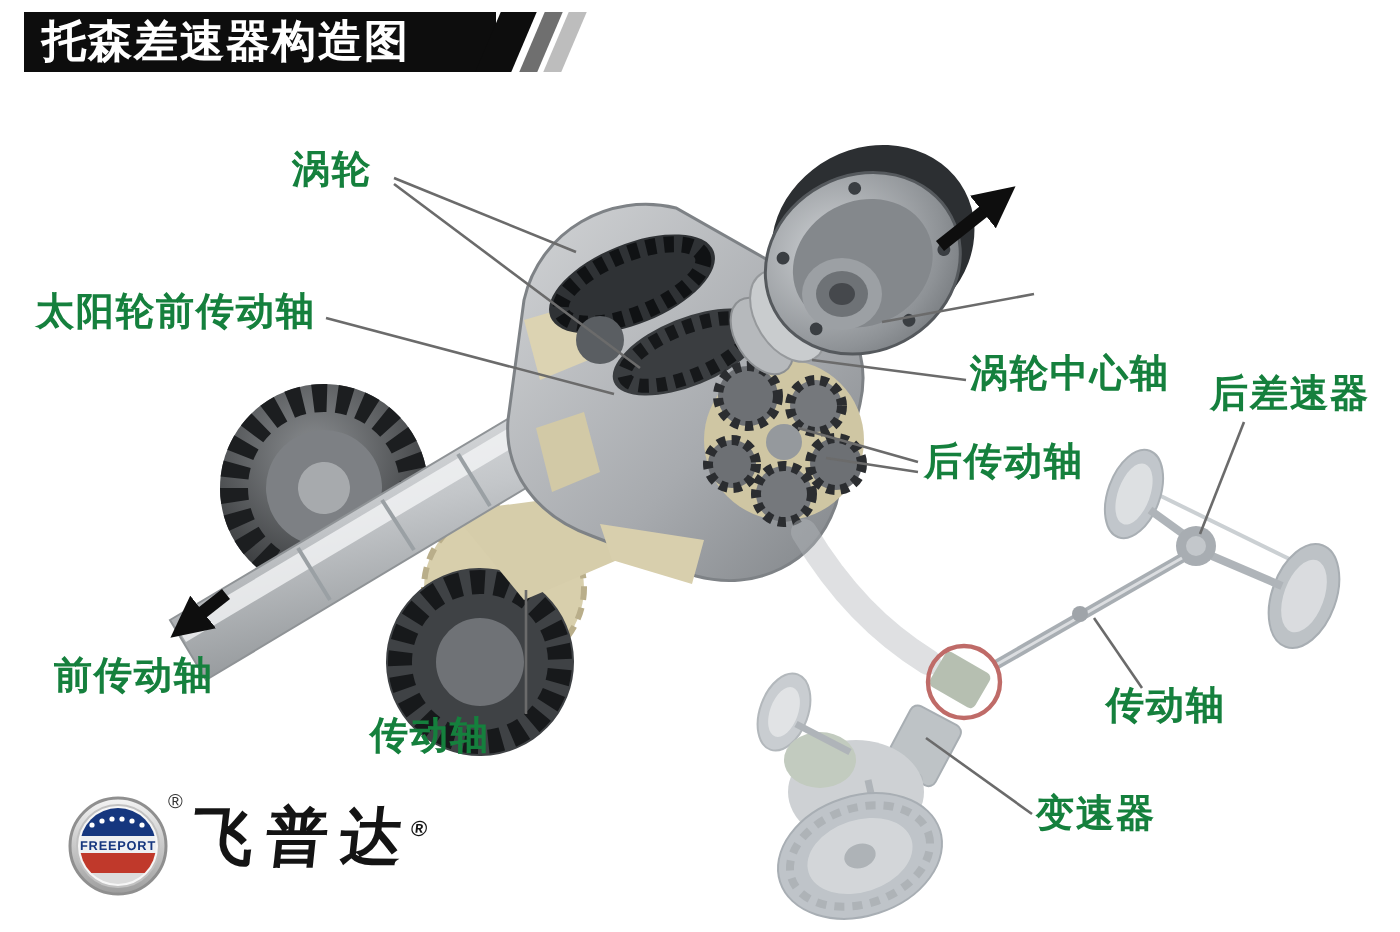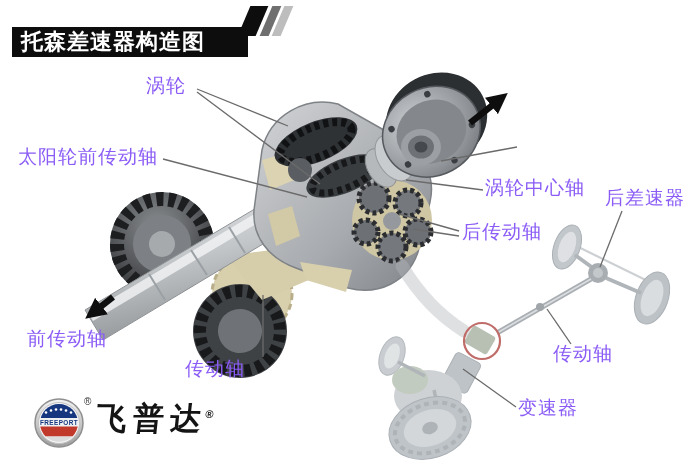--- a/index.html
+++ b/index.html
@@ -1,30 +1,30 @@
 <!DOCTYPE html>
 <html><head>
 <meta charset="utf-8">
 <style>
   html,body{margin:0;padding:0;background:#ffffff;}
   .stage{position:relative;width:700px;height:466px;background:#ffffff;overflow:hidden;
          font-family:"Liberation Sans","DejaVu Sans",sans-serif;}
   .art{position:absolute;left:0;top:0;}
   
-  .banner-bar{position:absolute;left:12px;top:6px;width:236px;height:30px;background:#0d0d0d;z-index:3;margin-top:21px;}
+  .banner-bar{position:absolute;left:12px;top:6px;width:236px;height:30px;background:#0d0d0d;z-index:3;}
   .banner-cap{position:absolute;left:244px;top:6px;width:18px;height:30px;background:#0d0d0d;
               transform:skewX(-23deg);z-index:3;}
   .banner-stripe1{position:absolute;left:266px;top:6px;width:9px;height:30px;background:#6f6f6f;
               transform:skewX(-23deg);z-index:3;}
   .banner-stripe2{position:absolute;left:278px;top:6px;width:9px;height:30px;background:#bdbdbd;
               transform:skewX(-23deg);z-index:3;}
   .banner-title{display:block;padding-left:9px;line-height:30px;font-size:22px;font-weight:700;
               color:#ffffff;letter-spacing:1px;white-space:nowrap;}
   
-  .lbl{position:absolute;font-size:19px;font-weight:400;color:#8b5cf6;letter-spacing:1px;
+  .lbl{position:absolute;font-size:19px;font-weight:700;color:#15803d;letter-spacing:1px;
        white-space:nowrap;z-index:4;line-height:1.0;}
   
   .brand{position:absolute;left:96px;top:398px;font-size:31px;font-weight:800;color:#141414;
          letter-spacing:6px;transform:skewX(-6deg);z-index:4;white-space:nowrap;}
   .brand sup{font-size:11px;letter-spacing:0;margin-left:-2px;}
   .badge-reg{position:absolute;left:84px;top:396px;font-size:10px;color:#333;z-index:4;}
 </style>
 </head>
 <body>
 

